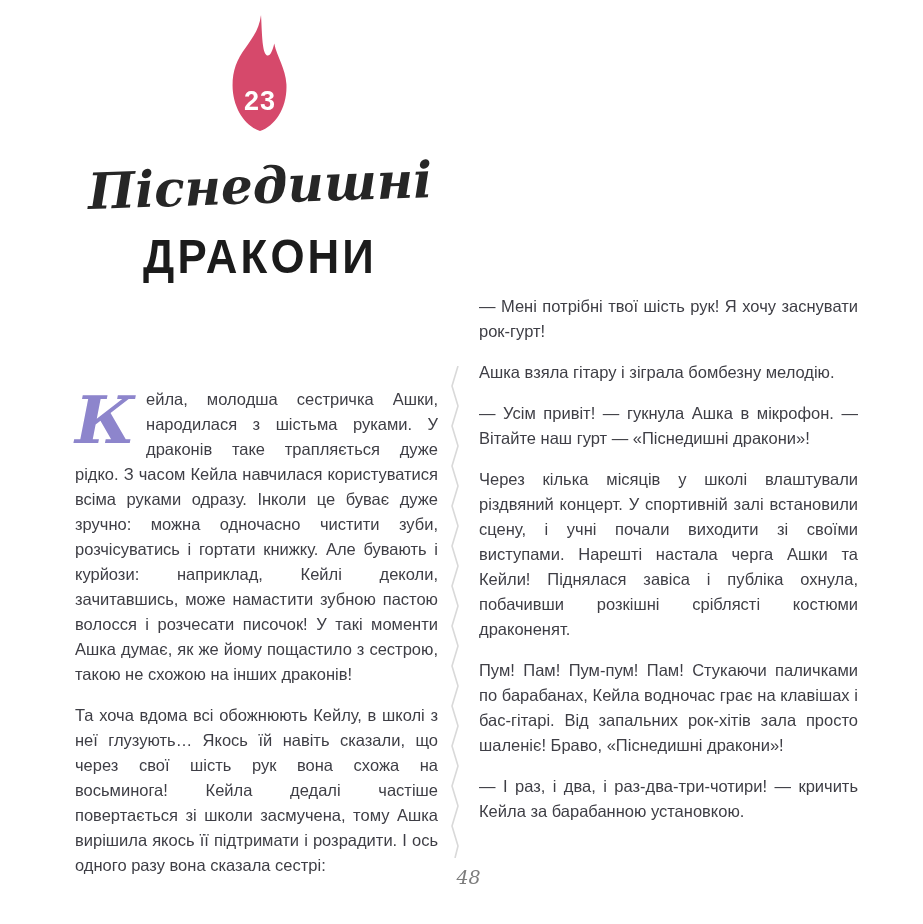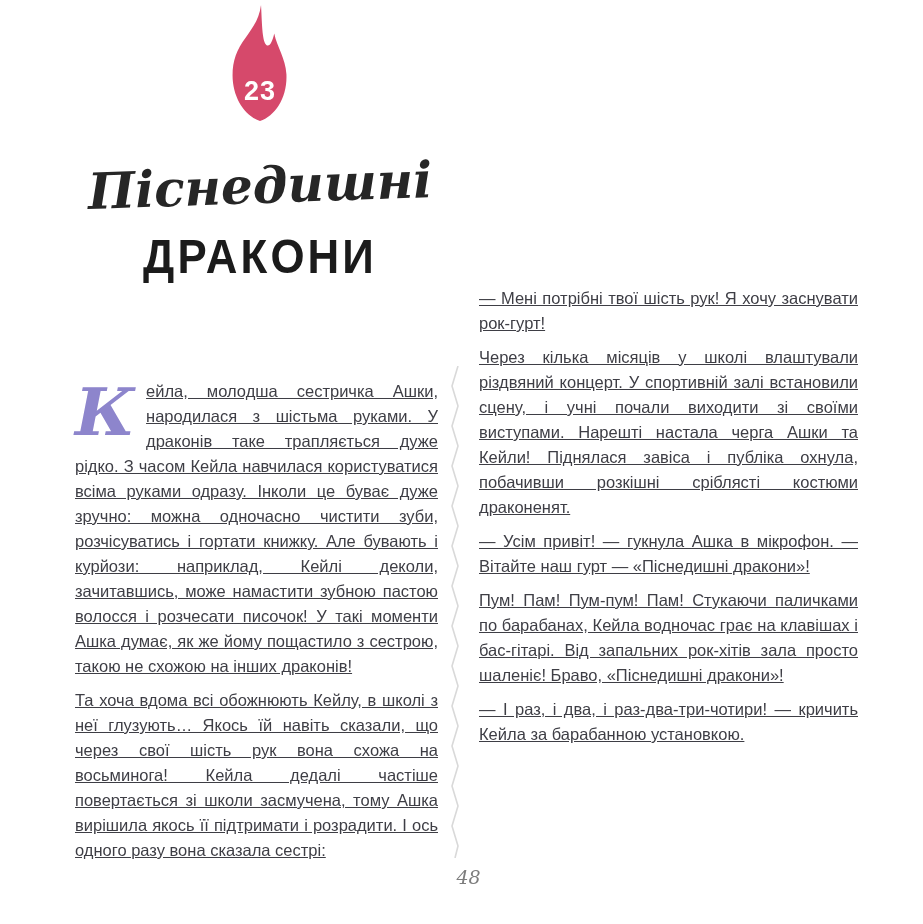--- a/index.html
+++ b/index.html
@@ -6,21 +6,21 @@
   body {
     width:923px; height:924px;
     background:#ffffff;
     position:relative;
     overflow:hidden;
     font-family:"Liberation Sans", sans-serif;
   }
   .page { position:absolute; inset:0; }
 
   
-  .flame-wrap { position:absolute; left:223px; top:2px; width:74px; height:124px; }
+  .flame-wrap { position:absolute; left:223px; top:12px; width:74px; height:124px; }
   .flame-svg { width:100%; height:100%; display:block; }
   .chapter-num {
     position:absolute; left:0; right:0; top:74px;
     text-align:center; color:#ffffff;
     font-size:27px; font-weight:bold; letter-spacing:1px;
   }
 
   
   .title-script {
     position:absolute; left:55px; top:156px; width:410px; margin:0;
@@ -38,21 +38,21 @@
   }
 
   
   .col {
     position:absolute;
     font-size:16.5px; line-height:25px;
     color:#3e3e45; text-align:justify;
   }
   .col-left  { left:75px;  top:371px; width:363px; }
   .col-right { left:479px; top:278px; width:379px; }
-  .col p { margin:8px 0 9px 0;text-decoration:underline; }
+  .col p { margin:16px 0 9px 0; }
 
   .dropcap {
     float:left;
     font-family:"DejaVu Serif", serif; font-style:italic; font-weight:bold;
     font-size:66px; line-height:50px;
     color:#8d85cc;
     padding:8px 11px 0 0;
   }
 
   
@@ -94,21 +94,22 @@
     </p>
     <p>Та хоча вдома всі обожнюють Кейлу, в школі з неї глузують… Якось їй навіть сказали, що через свої шість рук вона схожа на восьминога! Кейла дедалі частіше повертається зі школи засмучена, тому Ашка вирішила якось її підтримати і розрадити. І ось одного разу вона сказала сестрі:</p>
   </div>
 
   <svg class="divider" viewBox="0 0 14 492" preserveAspectRatio="none" aria-hidden="true">
     <polyline points="9,0 3,20 9,40 3,60 9,80 3,100 9,120 3,140 9,160 3,180 9,200 3,220 9,240 3,260 9,280 3,300 9,320 3,340 9,360 3,380 9,400 3,420 9,440 3,460 9,480 6,492" fill="none" stroke="#d9d9d9" stroke-width="1.6" stroke-linejoin="round"></polyline>
   </svg>
 
   <div class="col col-right">
     <p>— Мені потрібні твої шість рук! Я хочу заснувати рок-гурт!</p>
+    <p>Ашка взяла гітару і зіграла бомбезну мелодію.</p>
+    <p>— Усім привіт! — гукнула Ашка в мікрофон. — Вітайте наш гурт — «Піснедишні дракони»!</p>
     <p>Через кілька місяців у школі влаштували різдвяний концерт. У спортивній залі встановили сцену, і учні почали виходити зі своїми виступами. Нарешті настала черга Ашки та Кейли! Піднялася завіса і публіка охнула, побачивши розкішні сріблясті костюми драконенят.</p>
-    <p>— Усім привіт! — гукнула Ашка в мікрофон. — Вітайте наш гурт — «Піснедишні дракони»!</p>
     <p>Пум! Пам! Пум-пум! Пам! Стукаючи паличками по барабанах, Кейла водночас грає на клавішах і бас-гітарі. Від запальних рок-хітів зала просто шаленіє! Браво, «Піснедишні дракони»!</p>
     <p>— І раз, і два, і раз-два-три-чотири! — кричить Кейла за барабанною установкою.</p>
   </div>
 
   <div class="page-number">48</div>
 
 </div>
 
 </body></html>

